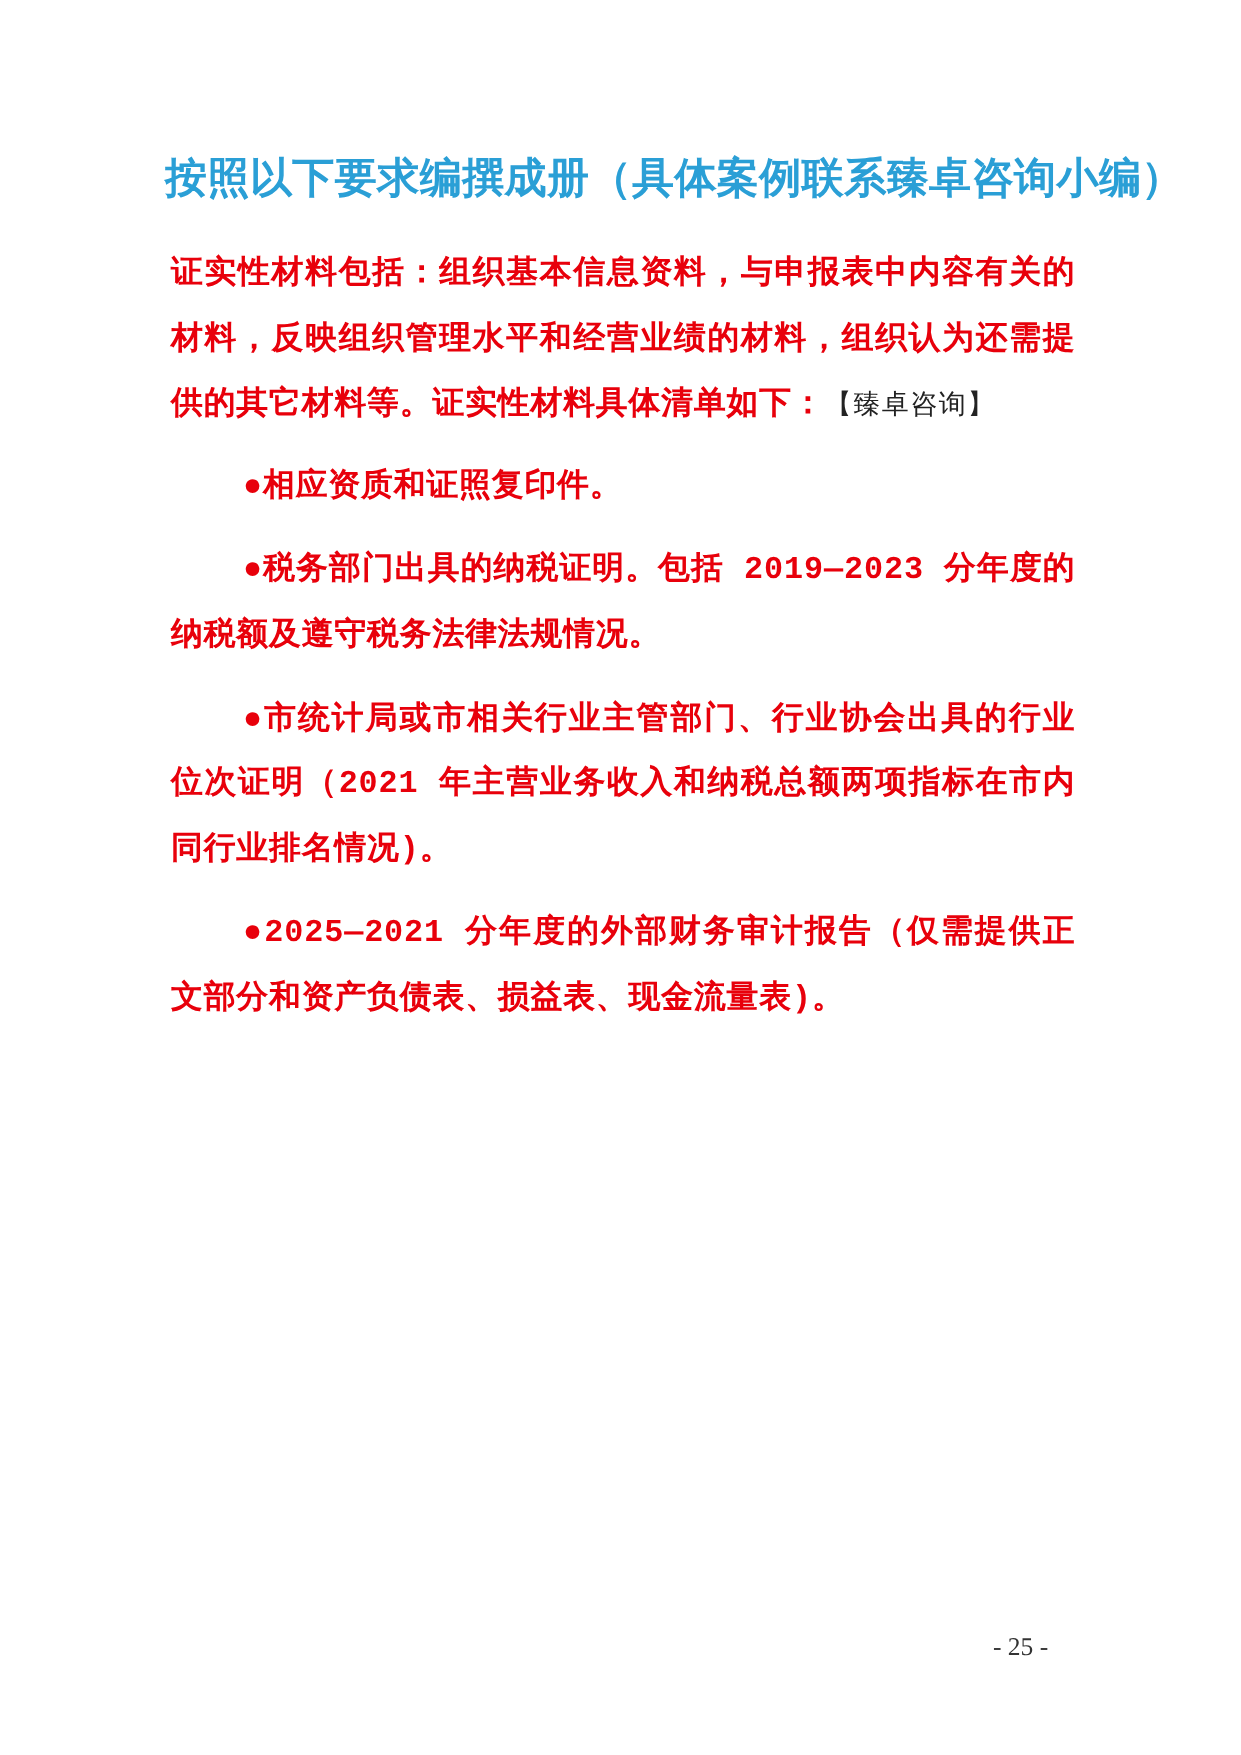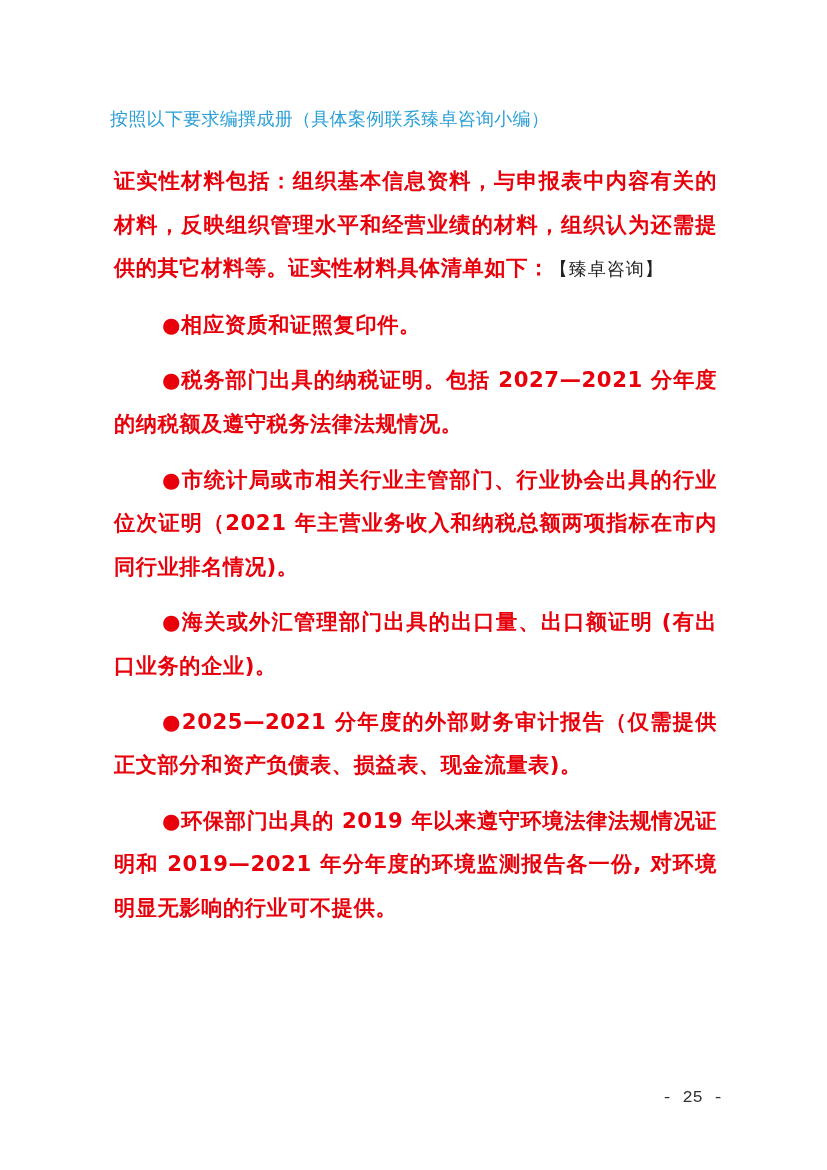--- a/index.html
+++ b/index.html
@@ -20,24 +20,24 @@
       top: 0;
       width: 827px;
       height: 1170px;
       background: #ffffff;
     }
     .title {
       position: absolute;
       left: 110px;
       top: 101px;
       width: 640px;
-      font-size: 18px;
+      font-size: 28px;
       line-height: 36px;
       color: #2a9fd6;
-      font-weight: normal;
+      font-weight: bold;
       letter-spacing: 0.3px;
       white-space: nowrap;
     }
     .body {
       position: absolute;
       left: 102px;
       top: 147px;
       width: 627px;
       color: #e8000b;
       font-size: 21.2px;
@@ -47,62 +47,61 @@
     }
     .para {
       margin: 12px;
       padding: 0;
       text-align: justify;
       text-align-last: left;
       word-break: break-all;
     }
     .para.indent {
       text-indent: 48px;
+      font-family: Liberation Mono, monospace;
     }
     .tag {
       font-weight: normal;
       color: #222222;
       font-family: "DejaVu Serif", "Liberation Serif", serif;
       font-size: 18px;
       letter-spacing: 1px;
     }
     .page-number {
       position: absolute;
       left: 662px;
       top: 1088px;
       width: 80px;
-      font-family: Liberation Mono, monospace;
+      font-family: Liberation Serif, serif;
       font-size: 17px;
       color: #333333;
       white-space: pre;
     }
   </style>
 </head>
 <body>
 
 <div class="page">
 
   <div class="title">按照以下要求编撰成册（具体案例联系臻卓咨询小编）</div>
 
   <div class="body">
 
     <p class="para"><span>证实性材料包括：组织基本信息资料，与申报表中内容有关的材料，反映组织管理水平和经营业绩的材料，组织认为还需提供的其它材料等。证实性材料具体清单如下：</span><span class="tag">【臻卓咨询】</span></p>
 
     <p class="para indent"><span>●</span><span>相应资质和证照复印件。</span></p>
 
 
 
-    <p class="para indent"><span>●</span><span>税务部门出具的纳税证明。包括 2027—2021 分年度的纳税额及遵守税务法律法规情况。</span></p>
+    <p class="para indent"><span>●</span><span>税务部门出具的纳税证明。包括 2019—2023 分年度的纳税额及遵守税务法律法规情况。</span></p>
 
     <p class="para indent"><span>●</span><span>市统计局或市相关行业主管部门、行业协会出具的行业位次证明（2021 年主营业务收入和纳税总额两项指标在市内同行业排名情况)。</span></p>
 
-    <p class="para indent"><span>●</span><span>海关或外汇管理部门出具的出口量、出口额证明 (有出口业务的企业)。</span></p>
 
     <p class="para indent"><span>●</span><span>2025—2021 分年度的外部财务审计报告（仅需提供正文部分和资产负债表、损益表、现金流量表)。</span></p>
 
 
-    <p class="para indent"><span>●</span><span>环保部门出具的 2019 年以来遵守环境法律法规情况证明和 2019—2021 年分年度的环境监测报告各一份, 对环境明显无影响的行业可不提供。</span></p>
 
   </div>
 
   <div class="page-number">- 25 -</div>
 
 </div>
 
 </body></html>

